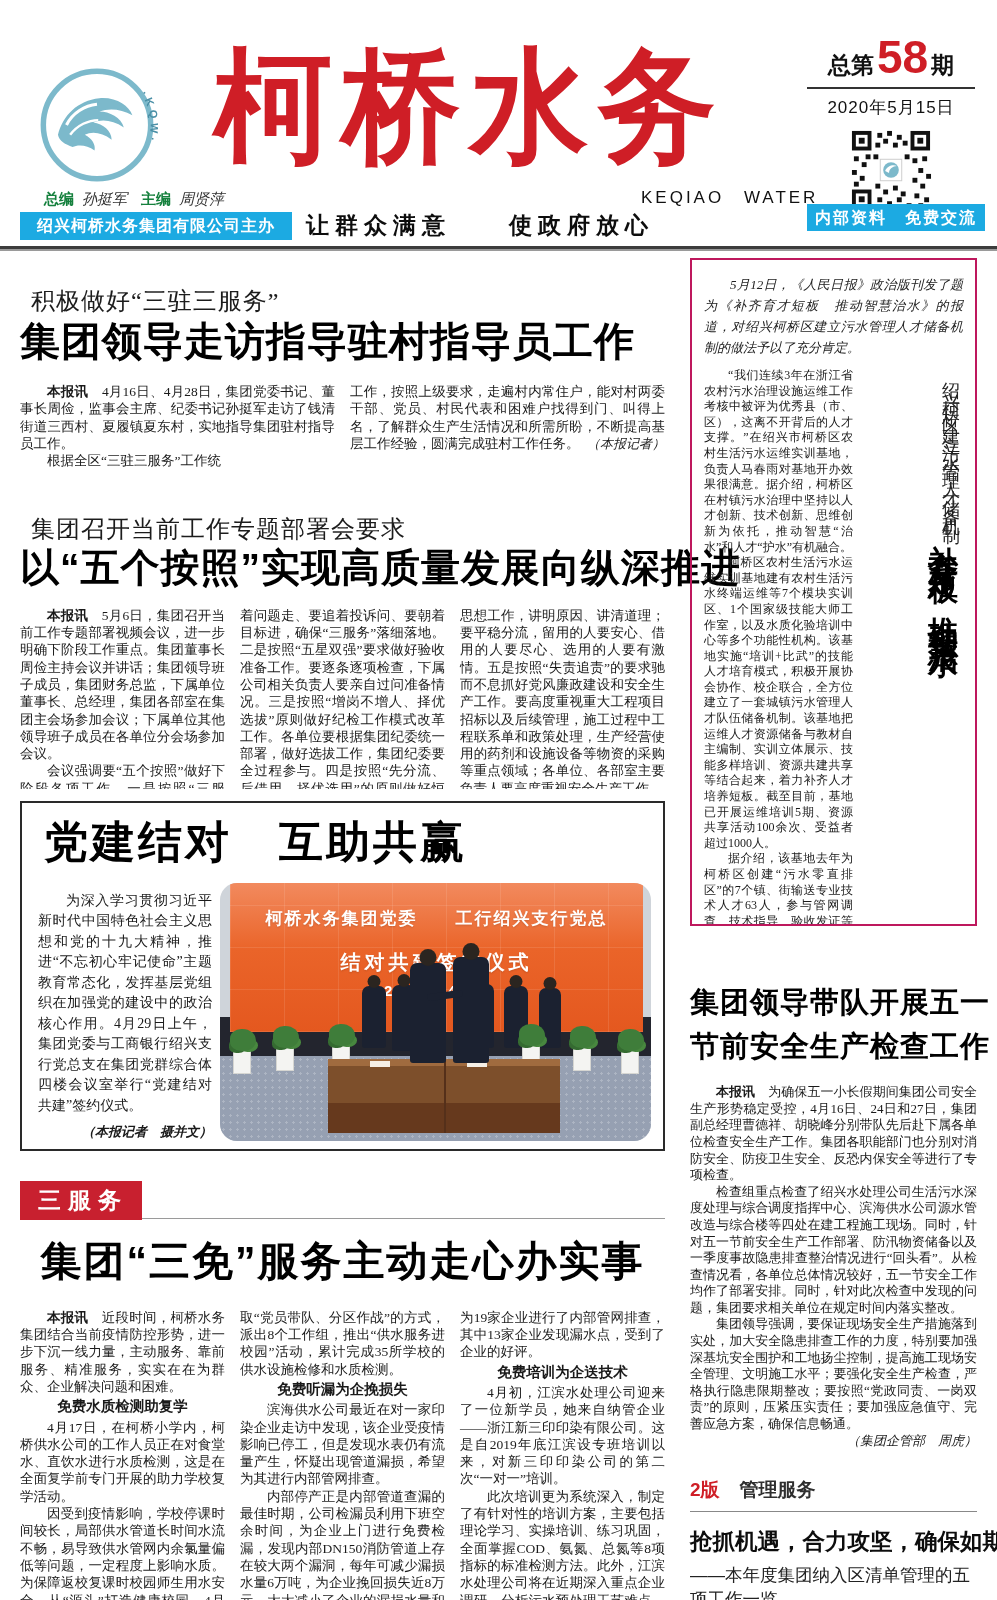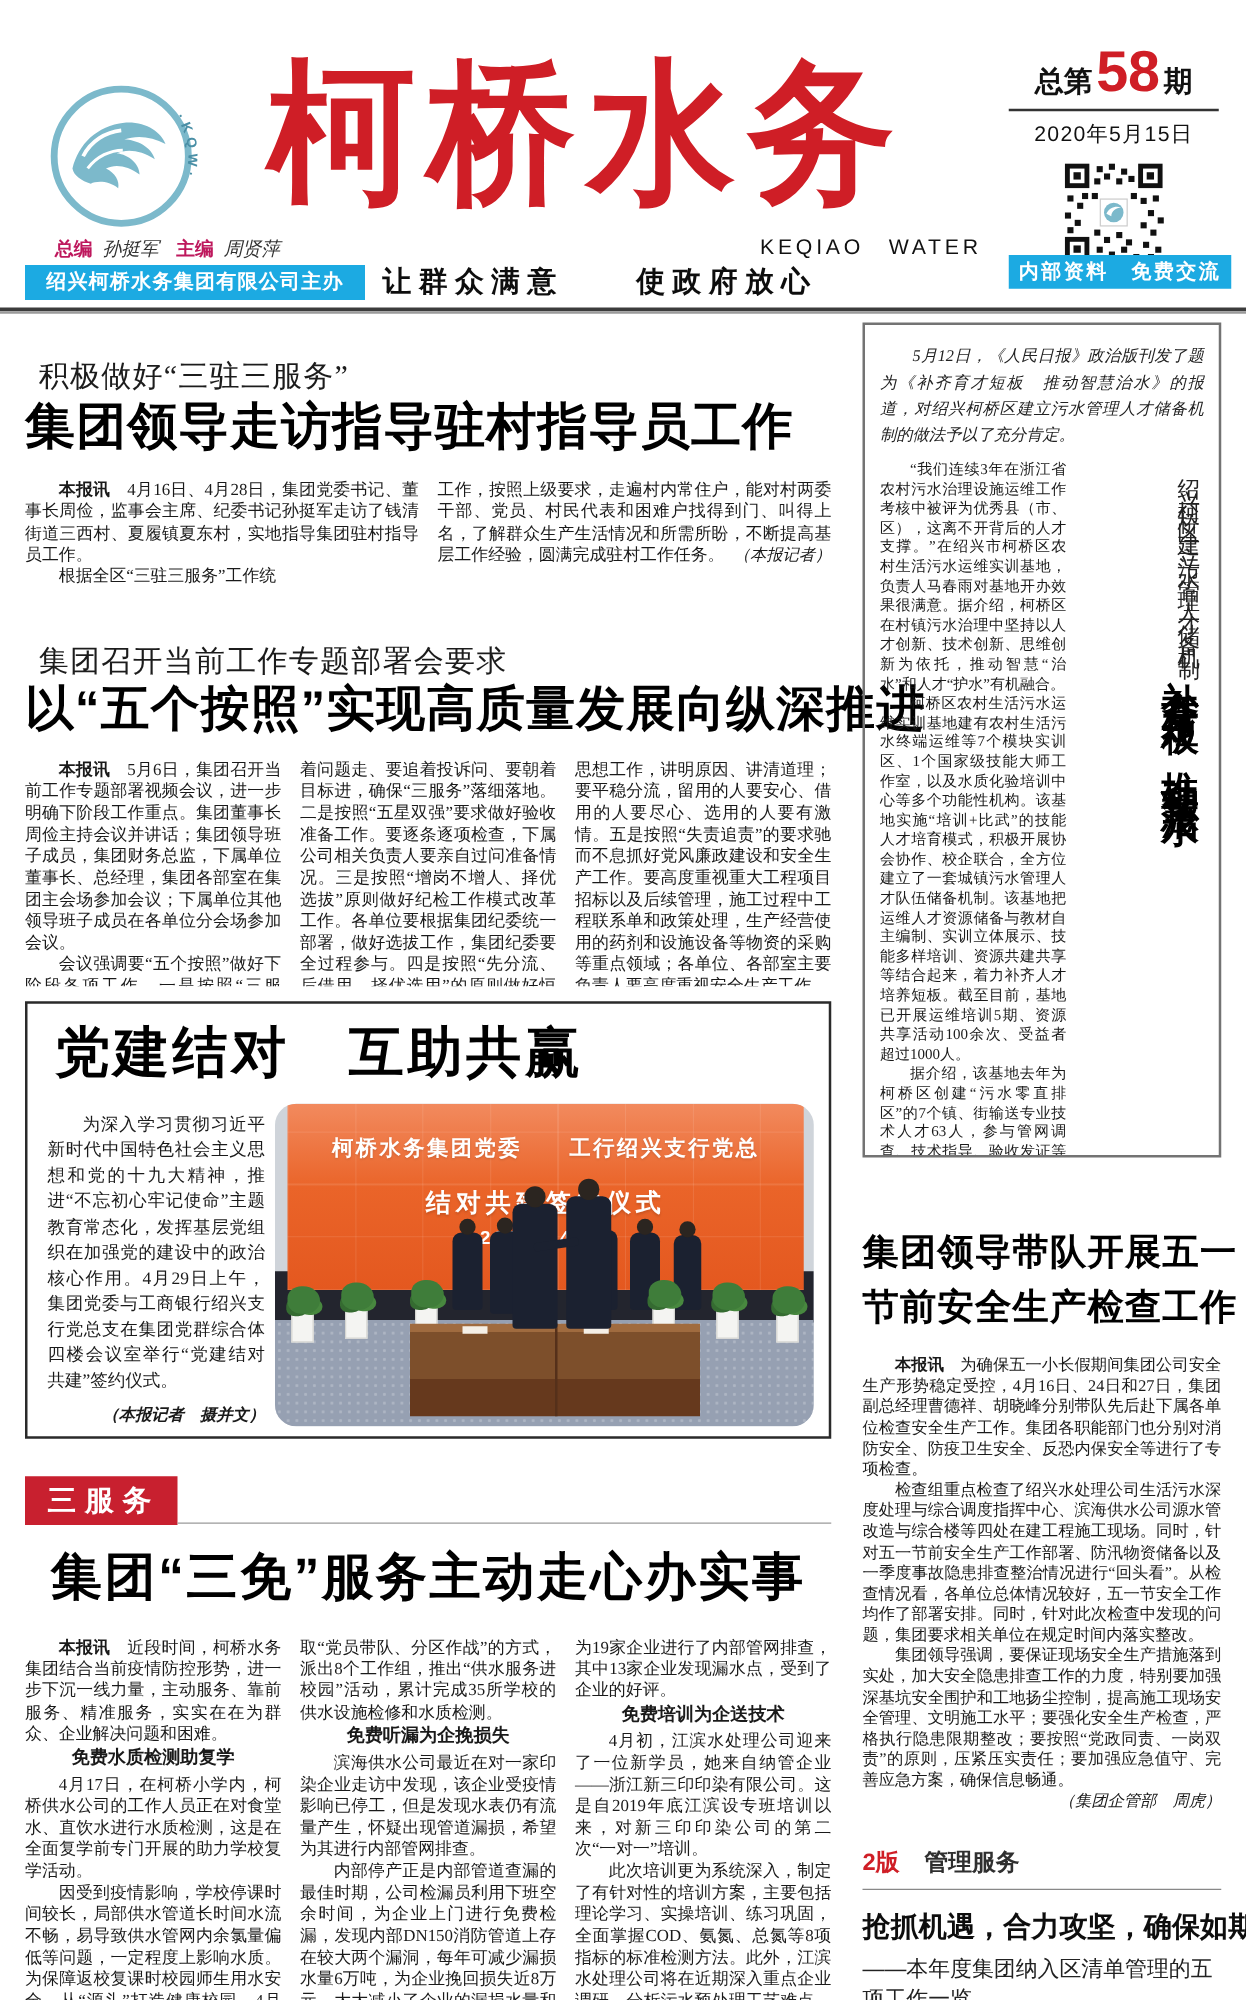--- a/index.html
+++ b/index.html
@@ -12,23 +12,23 @@
   #page{ position:relative; width:997px; height:1600px; background:#fff; overflow:hidden;
          font-family:var(--song); color:var(--ink); margin:0 auto; }
 
   
   .masthead{ position:absolute; top:0; left:0; width:997px; height:253px; }
   .logo{ position:absolute; left:36px; top:64px; width:122px; height:122px; }
   .paper-title{ position:absolute; left:150px; top:28px; width:640px; height:160px;
     text-align:center; font-family:var(--song); font-weight:bold; color:var(--red);
     font-size:118px; line-height:160px; letter-spacing:10px; transform:scaleY(1.05); white-space:nowrap;}
   .editors{ position:absolute; left:44px; top:190px; font-size:15px; white-space:nowrap;}
-  .editors .lbl{ font-family:var(--hei); font-weight:bold; color:#be185d; }
+  .editors .lbl{ font-family:var(--hei); font-weight:bold; color:#15803d; }
   .editors .nm{ font-style:italic; color:#333; margin:0 14px 0 8px; }
-  .title-en{ position:absolute; left:608px; top:188px; font-family:var(--hei); font-size:17px;
+  .title-en{ position:absolute; left:641px; top:188px; font-family:var(--hei); font-size:17px;
     letter-spacing:3px; word-spacing:12px; color:#111; }
   .issue-block{ position:absolute; right:22px; top:34px; width:168px; text-align:center; }
   .issue-line{ display:flex; align-items:baseline; justify-content:center; gap:3px; font-family:var(--hei); }
   .issue-prefix,.issue-suffix{ font-size:23px; font-weight:bold; color:#111; }
   .issue-number{ font-size:46px; font-weight:bold; color:var(--red); line-height:1; }
   .issue-rule{ border-top:2px solid #333; margin:6px 0 7px 0; }
   .issue-date{ font-family:var(--hei); font-size:17px; color:#111; letter-spacing:1px; }
   .qr{ margin:10px auto 0 auto; width:82px; height:82px; }
   .free-badge{ position:absolute; right:12px; top:204px; width:178px; height:27px; background:var(--blue);
     color:#fff; font-family:var(--hei); font-weight:bold; font-size:16px; line-height:27px;
@@ -97,21 +97,21 @@
   .svc-badge-row{ display:flex; align-items:flex-end; margin-top:30px; }
   .svc-badge{ background:#c8202f; color:#fff; font-family:var(--hei); font-weight:bold; font-size:23px;
     letter-spacing:7px; padding:4px 14px 4px 18px; }
   .svc-rule{ flex:1; border-bottom:1.5px solid #9a9a9a; margin-bottom:1px; }
   .svc-headline{ margin-top:14px; text-align:center; font-family:var(--hei); font-weight:bold;
     font-size:41px; letter-spacing:2px; color:#000; white-space:nowrap; }
   .svc-body{ margin-top:20px; }
   .subhead{ font-family:var(--hei); font-weight:bold; text-align:center; font-size:14.5px; margin:3px 0; }
 
   
-  .talent-box{ position:relative; width:287px; height:668px; border:2px solid #737373; padding:14px 12px 10px 12px; overflow:hidden; }
+  .talent-box{ position:relative; width:287px; height:668px; border:2px solid #be185d; padding:14px 12px 10px 12px; overflow:hidden; }
   .talent-intro{ font-style:italic; font-size:13px; line-height:21px; text-align:justify; text-indent:2em; color:#222; }
   .talent-flex{ display:flex; margin-top:10px; }
   .talent-body{ flex:1; font-size:12px; line-height:15.6px; text-align:justify; padding-right:6px; }
   .talent-vert{ width:104px; height:540px; writing-mode:vertical-rl; display:flex; }
   .v-sub{ font-size:18px; letter-spacing:9px; color:#222; margin-left:8px; font-family:var(--song); }
   .v-big{ font-family:var(--hei); font-weight:bold; font-size:30px; letter-spacing:6px; color:#000; }
 
   
   .safety-headline{ margin-top:54px; font-family:var(--hei); font-weight:bold; font-size:29px;
     line-height:1.52; letter-spacing:1px; color:#000; white-space:nowrap; }

